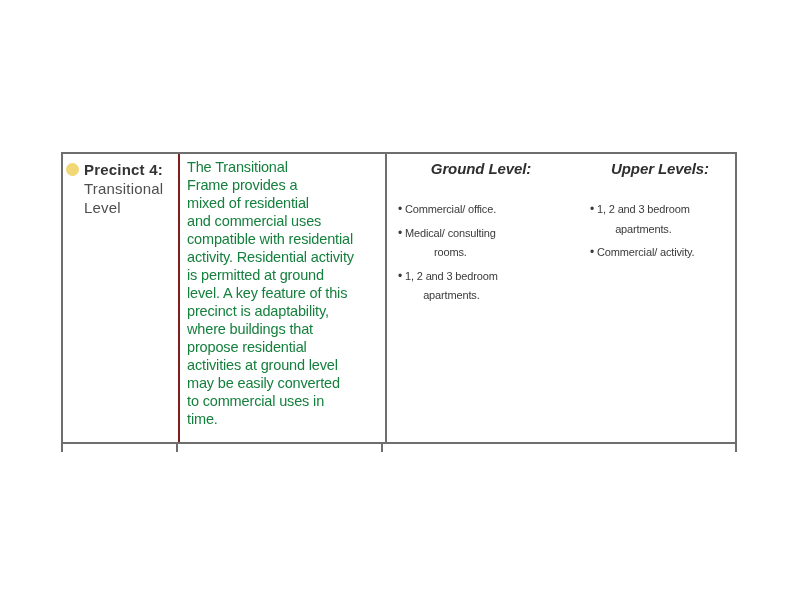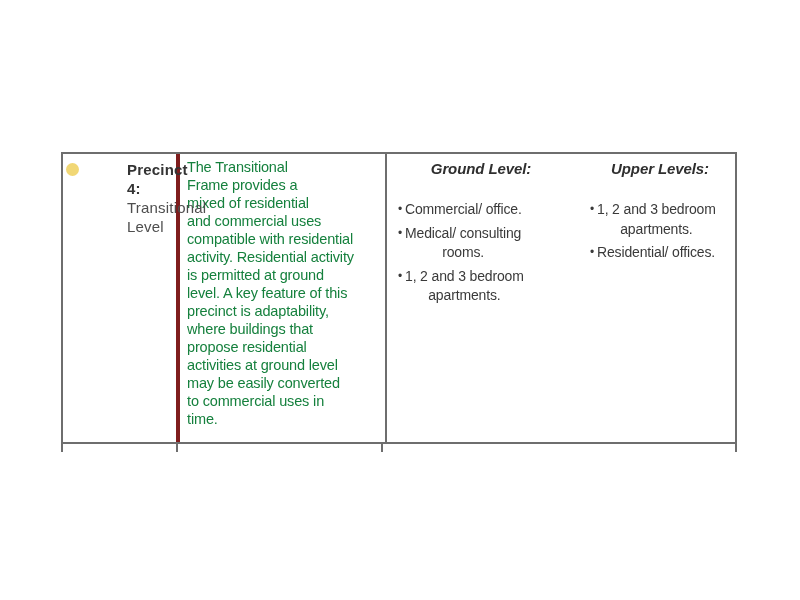--- a/index.html
+++ b/index.html
@@ -27,24 +27,23 @@
     width: 676px;
     height: 292px;
     border: 2px solid #6e6e6e;
     background: #ffffff;
   }
   .cell { box-sizing: border-box; }
 
   
   .cell-precinct {
     width: 117px;
-    border-right: 4px solid #7f1d1d;
+    border-right: 2px solid #7f1d1d;
     position: relative;
     padding-top: 6px;
-    padding-left: 43px;
   }
   .dot {
     position: absolute;
     left: 3px;
     top: 9px;
     width: 13px;
     height: 13px;
     border-radius: 50%;
     background: #f1d775;
   }
@@ -106,21 +105,21 @@
   }
   .li-bullet {
     flex: none;
     width: 10px;
     padding-left: 2px;
     font-size: 12px;
     line-height: 19.5px;
     color: #3a3a3a;
   }
   .li-text {
-    font-size: 14px;
+    font-size: 11px;
     line-height: 19.5px;
     letter-spacing: -0.15px;
     color: #3a3a3a;
     white-space: pre;
   }
 
   
   .stub-row {
     display: flex;
     box-sizing: border-box;
@@ -194,21 +193,21 @@
         <div class="uses-col col-upper">
           <div class="uses-heading">Upper Levels:</div>
           <ul class="uses-list">
             <li class="uses-item">
               <span class="li-bullet">•</span>
               <span class="li-text">1, 2 and 3 bedroom
 apartments.</span>
             </li>
             <li class="uses-item">
               <span class="li-bullet">•</span>
-              <span class="li-text">Residential/ offices.</span>
+              <span class="li-text">Commercial/ activity.</span>
             </li>
           </ul>
         </div>
 
       </div>
     </div>
 
     <div class="stub-row">
       <div class="stub-cell stub-1"></div>
       <div class="stub-cell stub-2"></div>

